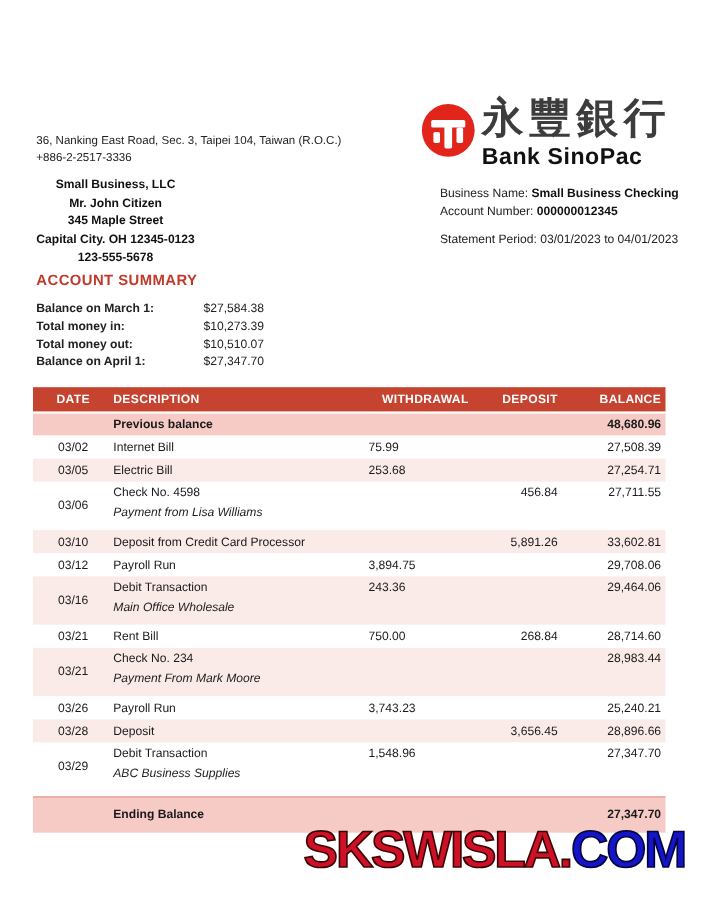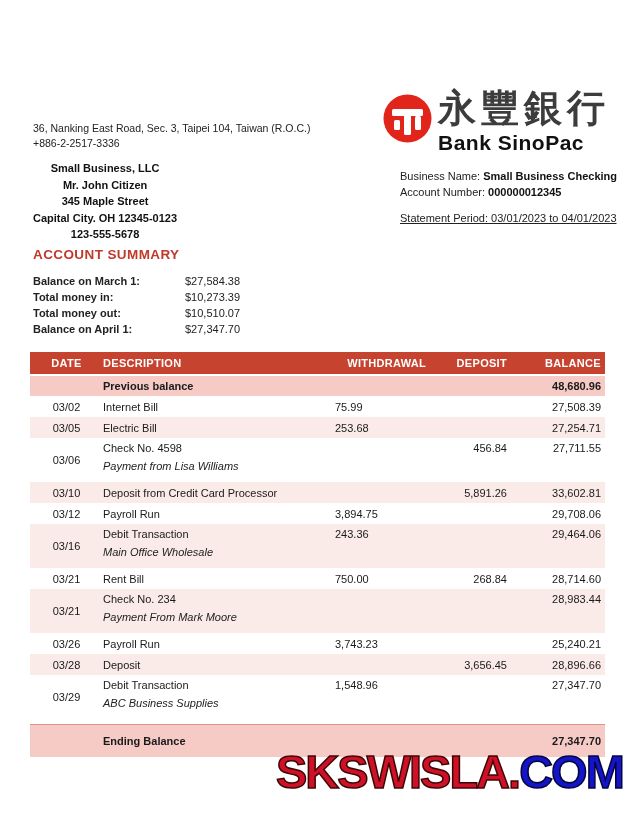--- a/index.html
+++ b/index.html
@@ -12,21 +12,21 @@
   .logo-mark { width:49px; height:49px; margin-top:8px; }
   .logo-text { display:flex; flex-direction:column; align-items:flex-start; }
   .logo-cjk { font-size:38px; font-weight:600; color:#3c3c3c; letter-spacing:5px; line-height:44px; white-space:nowrap; }
   .logo-latin { font-size:21px; font-weight:bold; color:#111; letter-spacing:0.5px; line-height:23px; margin-top:1px; }
 
   
   .bank-contact { position:absolute; left:33px; top:121px; font-size:10.5px; line-height:15px; color:#222; }
   .customer { position:absolute; left:33px; top:160px; font-size:11px; font-weight:bold; line-height:16.5px; color:#111;text-align:center; }
   .acct-block { position:absolute; left:400px; top:168px; font-size:11px; line-height:16px; color:#222; }
   .acct-line b { font-weight:bold; color:#111; }
-  .acct-period { margin-top:10px;text-decoration:underline; }
+  .acct-period { margin-top:10px; }
 
   
   .summary-title { position:absolute; left:33px; top:247px; font-size:13.5px; font-weight:bold; color:#c0392b; letter-spacing:0.4px; }
   .summary { position:absolute; left:33px; top:273px; font-size:11px; line-height:16px; color:#222; }
   .summary-row { display:flex; }
   .summary-label { width:152px;font-weight:bold; }
   .summary-value { width:80px; }
 
   
   .txn-table { position:absolute; left:30px; top:352px; width:582px; padding-right:7px; font-size:11px; }

